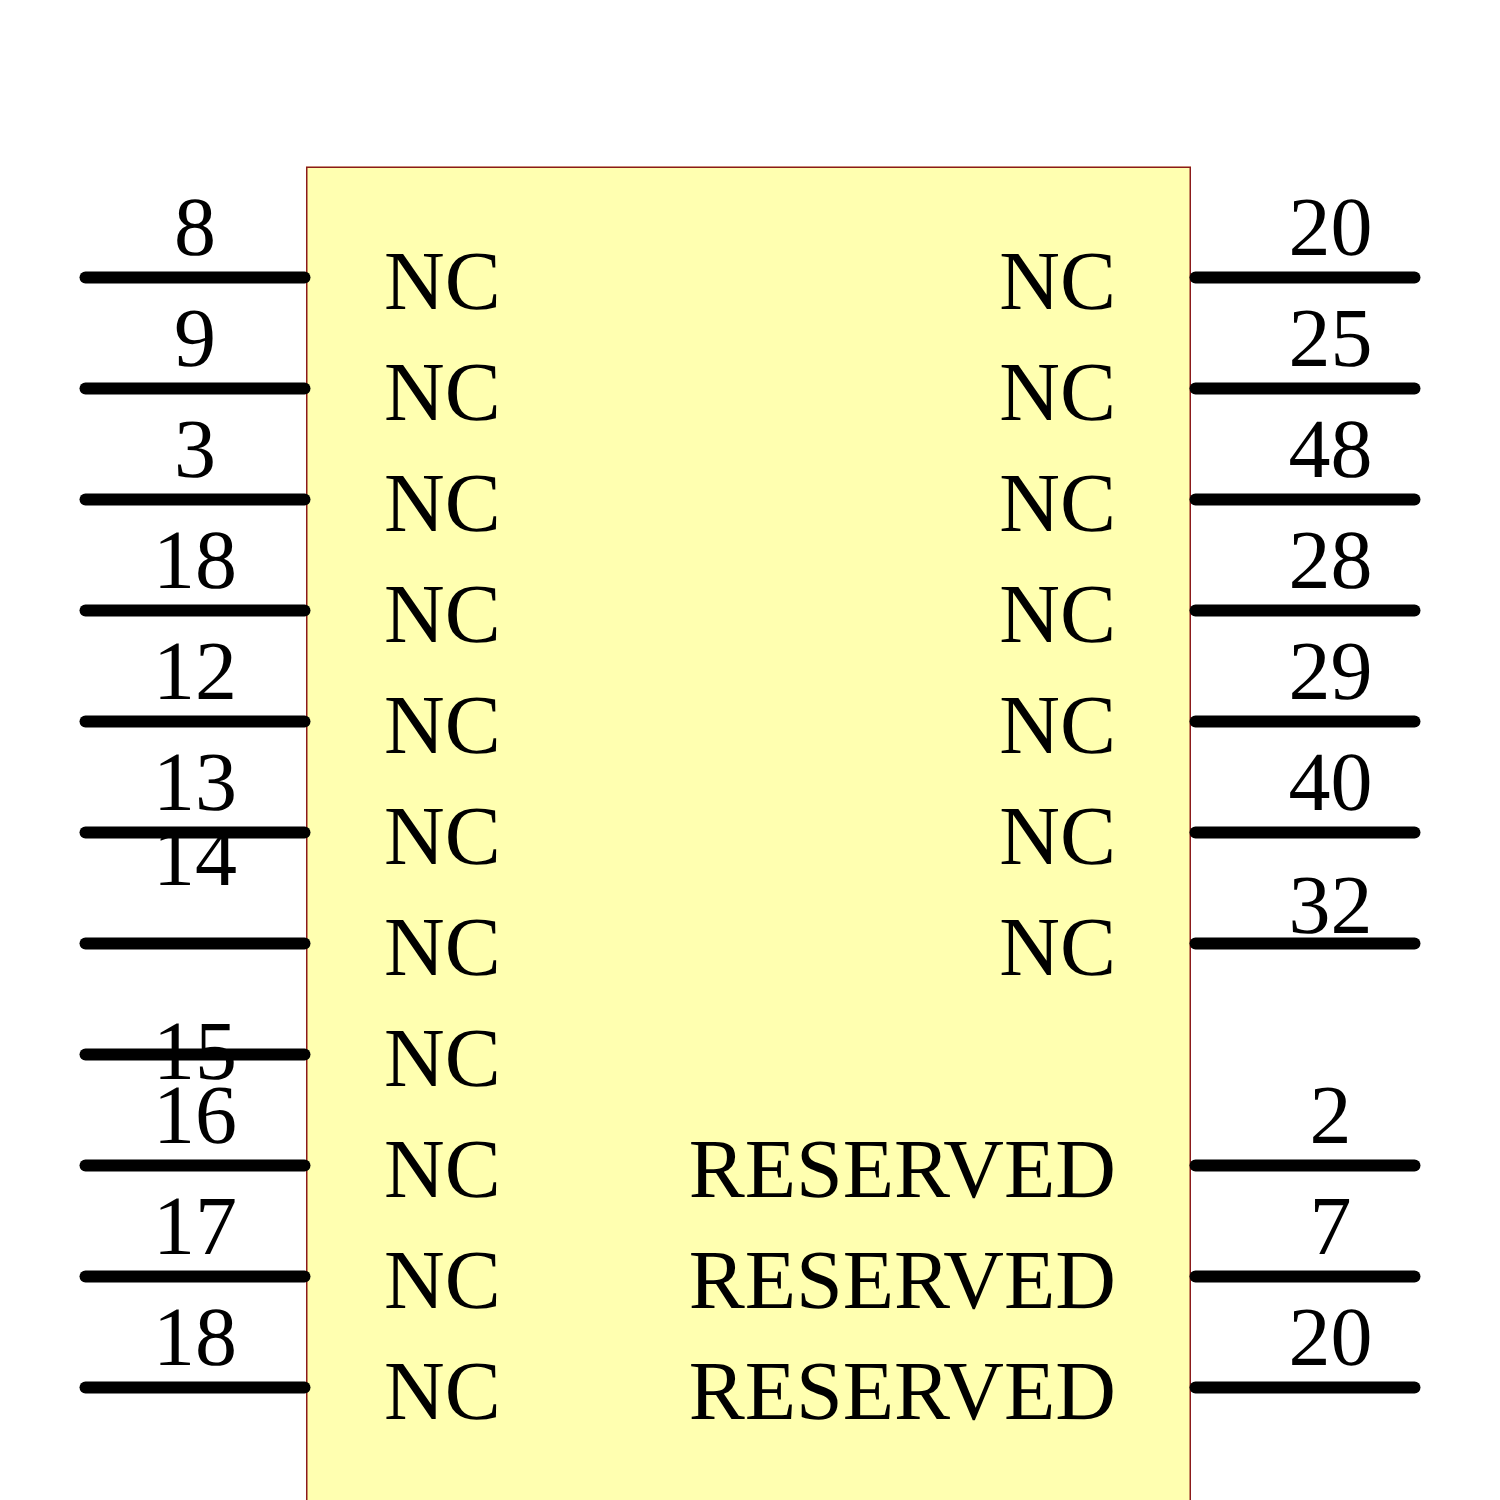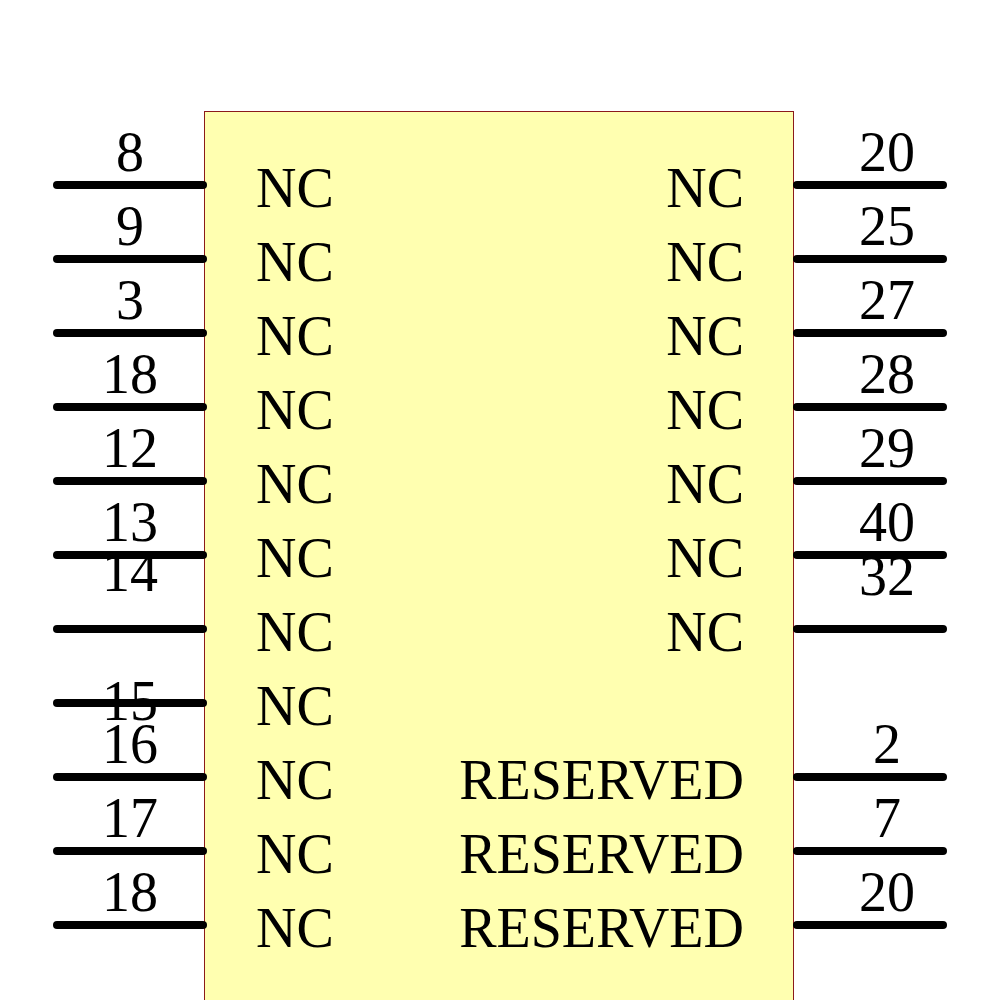--- a/index.html
+++ b/index.html
@@ -82,41 +82,41 @@
   <div class="pin-num right" style="top:124px">20</div>
   <div class="pin-line right" style="top:181px"></div>
   <div class="sig right" style="top:160px">NC</div>
 </div>
 <div>
   <div class="pin-num right" style="top:198px">25</div>
   <div class="pin-line right" style="top:255px"></div>
   <div class="sig right" style="top:234px">NC</div>
 </div>
 <div>
-  <div class="pin-num right" style="top:272px">27</div>
+  <div class="pin-num right" style="top:272px">48</div>
   <div class="pin-line right" style="top:329px"></div>
   <div class="sig right" style="top:308px">NC</div>
 </div>
 <div>
   <div class="pin-num right" style="top:346px">28</div>
   <div class="pin-line right" style="top:403px"></div>
   <div class="sig right" style="top:382px">NC</div>
 </div>
 <div>
   <div class="pin-num right" style="top:420px">29</div>
   <div class="pin-line right" style="top:477px"></div>
   <div class="sig right" style="top:456px">NC</div>
 </div>
 <div>
   <div class="pin-num right" style="top:494px">40</div>
   <div class="pin-line right" style="top:551px"></div>
   <div class="sig right" style="top:530px">NC</div>
 </div>
 <div>
-  <div class="pin-num right" style="top:548px">32</div>
+  <div class="pin-num right" style="top:576px">32</div>
   <div class="pin-line right" style="top:625px"></div>
   <div class="sig right" style="top:604px">NC</div>
 </div>
 <div>
   <div class="pin-num right" style="top:716px">2</div>
   <div class="pin-line right" style="top:773px"></div>
   <div class="sig right" style="top:752px">RESERVED</div>
 </div>
 <div>
   <div class="pin-num right" style="top:790px">7</div>

